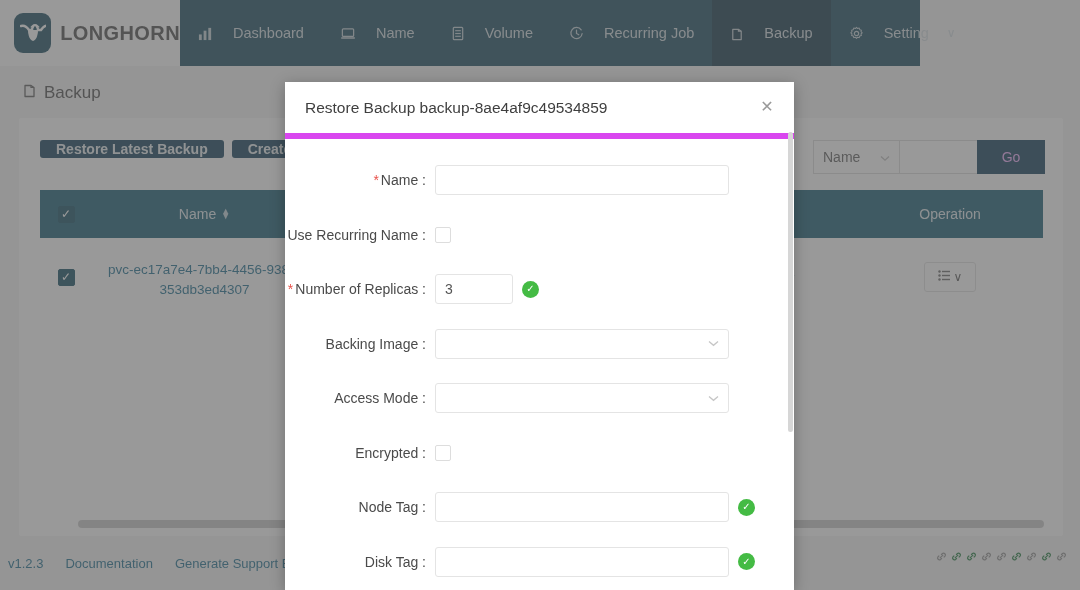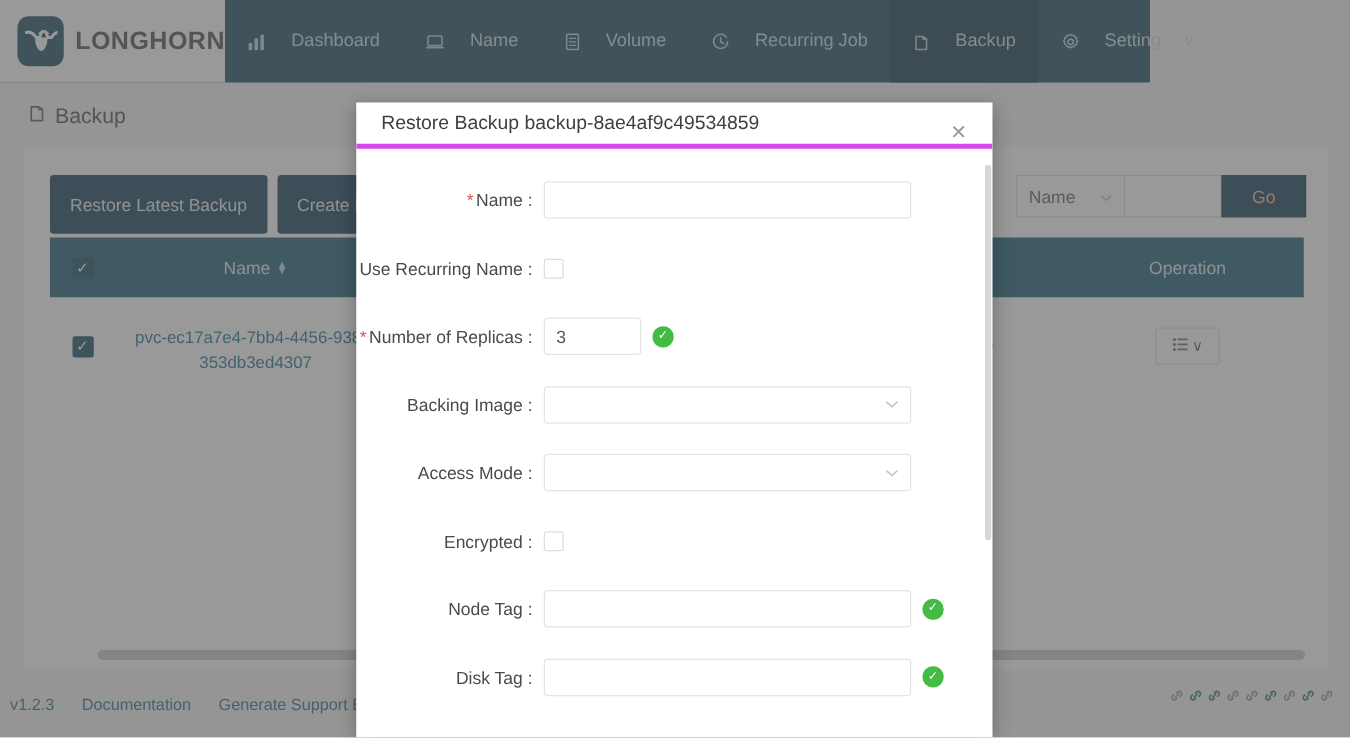--- a/index.html
+++ b/index.html
@@ -81,25 +81,26 @@
   .toolbar {
     position: absolute; left: 21px; top: 22px;
     display: flex; gap: 8px;
   }
   .btn-primary {
     background: #0e3c57;
     color: #e6ecef;
     border: none;
     border-radius: 3px;
     font-size: 14px;
-    height: 47px;
+    height: 18px;
     padding: 0 16px;
     cursor: pointer;
     font-family: "Liberation Sans", sans-serif;
     white-space: nowrap;
+    font-weight: bold;
   }
   .search-group {
     position: absolute; right: 18px; top: 22px;
     display: flex; align-items: stretch;
     height: 34px;
   }
   .search-select {
     width: 86px;
     border: 1px solid #d9d9d9;
     border-right: none;
@@ -111,21 +112,21 @@
   }
   .search-input {
     width: 78px;
     border: 1px solid #d9d9d9;
     border-right: none;
     background: #fff;
   }
   .search-go {
     width: 68px;
     background: #0e3c57;
-    color: #fdba74;
+    color: #f0abfc;
     display: flex; align-items: center; justify-content: center;
     font-size: 14px;
     cursor: pointer;
   }
 
   
   .tbl {
     position: absolute; left: 21px; top: 72px;
     width: 1003px;
   }
@@ -209,22 +210,22 @@
   .modal {
     position: absolute;
     left: 285px; top: 82px;
     width: 509px; height: 508px;
     background: #ffffff;
     box-shadow: 0 3px 14px rgba(0,0,0,.28);
     overflow: hidden;
   }
   .modal-head {
     position: relative;
-    height: 37px;
-    border-bottom: 4px solid #d946ef;
+    height: 57px;
+    border-bottom: 6px solid #d946ef;
     display: flex; align-items: center;
   }
   .modal-title {
     padding-left: 20px;
     font-size: 15.5px;
     color: #3f3f3f;
   }
   .modal-close {
     position: absolute; right: 16px; top: 13px;
     width: 22px; height: 22px;

